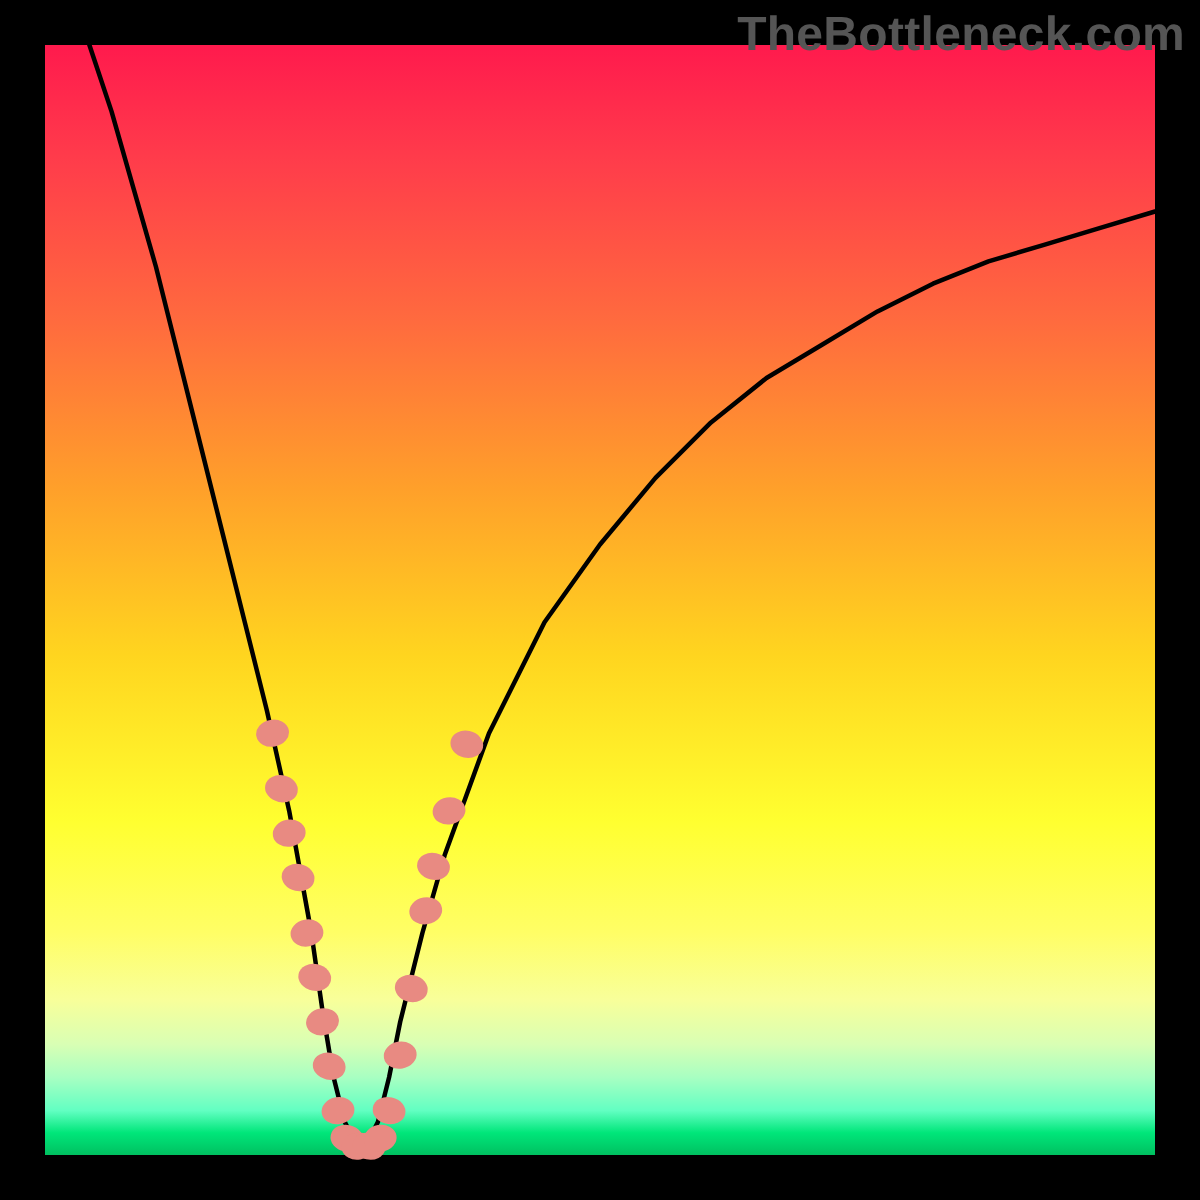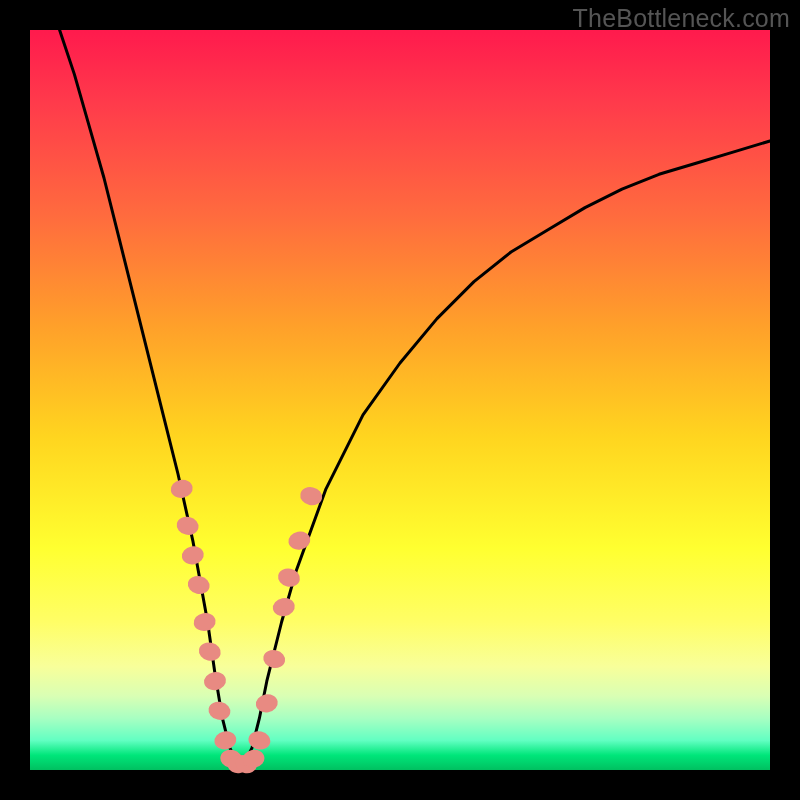--- a/index.html
+++ b/index.html
@@ -40,22 +40,22 @@
       #62ffc2 96%,
       #00e67a 98%,
       #00c060 100%
     );
   }
   .watermark {
     position: absolute;
     top: 4px;
     right: 10px;
     color: #555;
-    font-size: 25px;
-    font-weight: 400;
+    font-size: 32px;
+    font-weight: 700;
     letter-spacing: 0.2px;
     z-index: 5;
   }
   svg.curves {
     position: absolute;
     left: 0;
     top: 0;
     width: 740px;
     height: 740px;
     overflow: visible;

